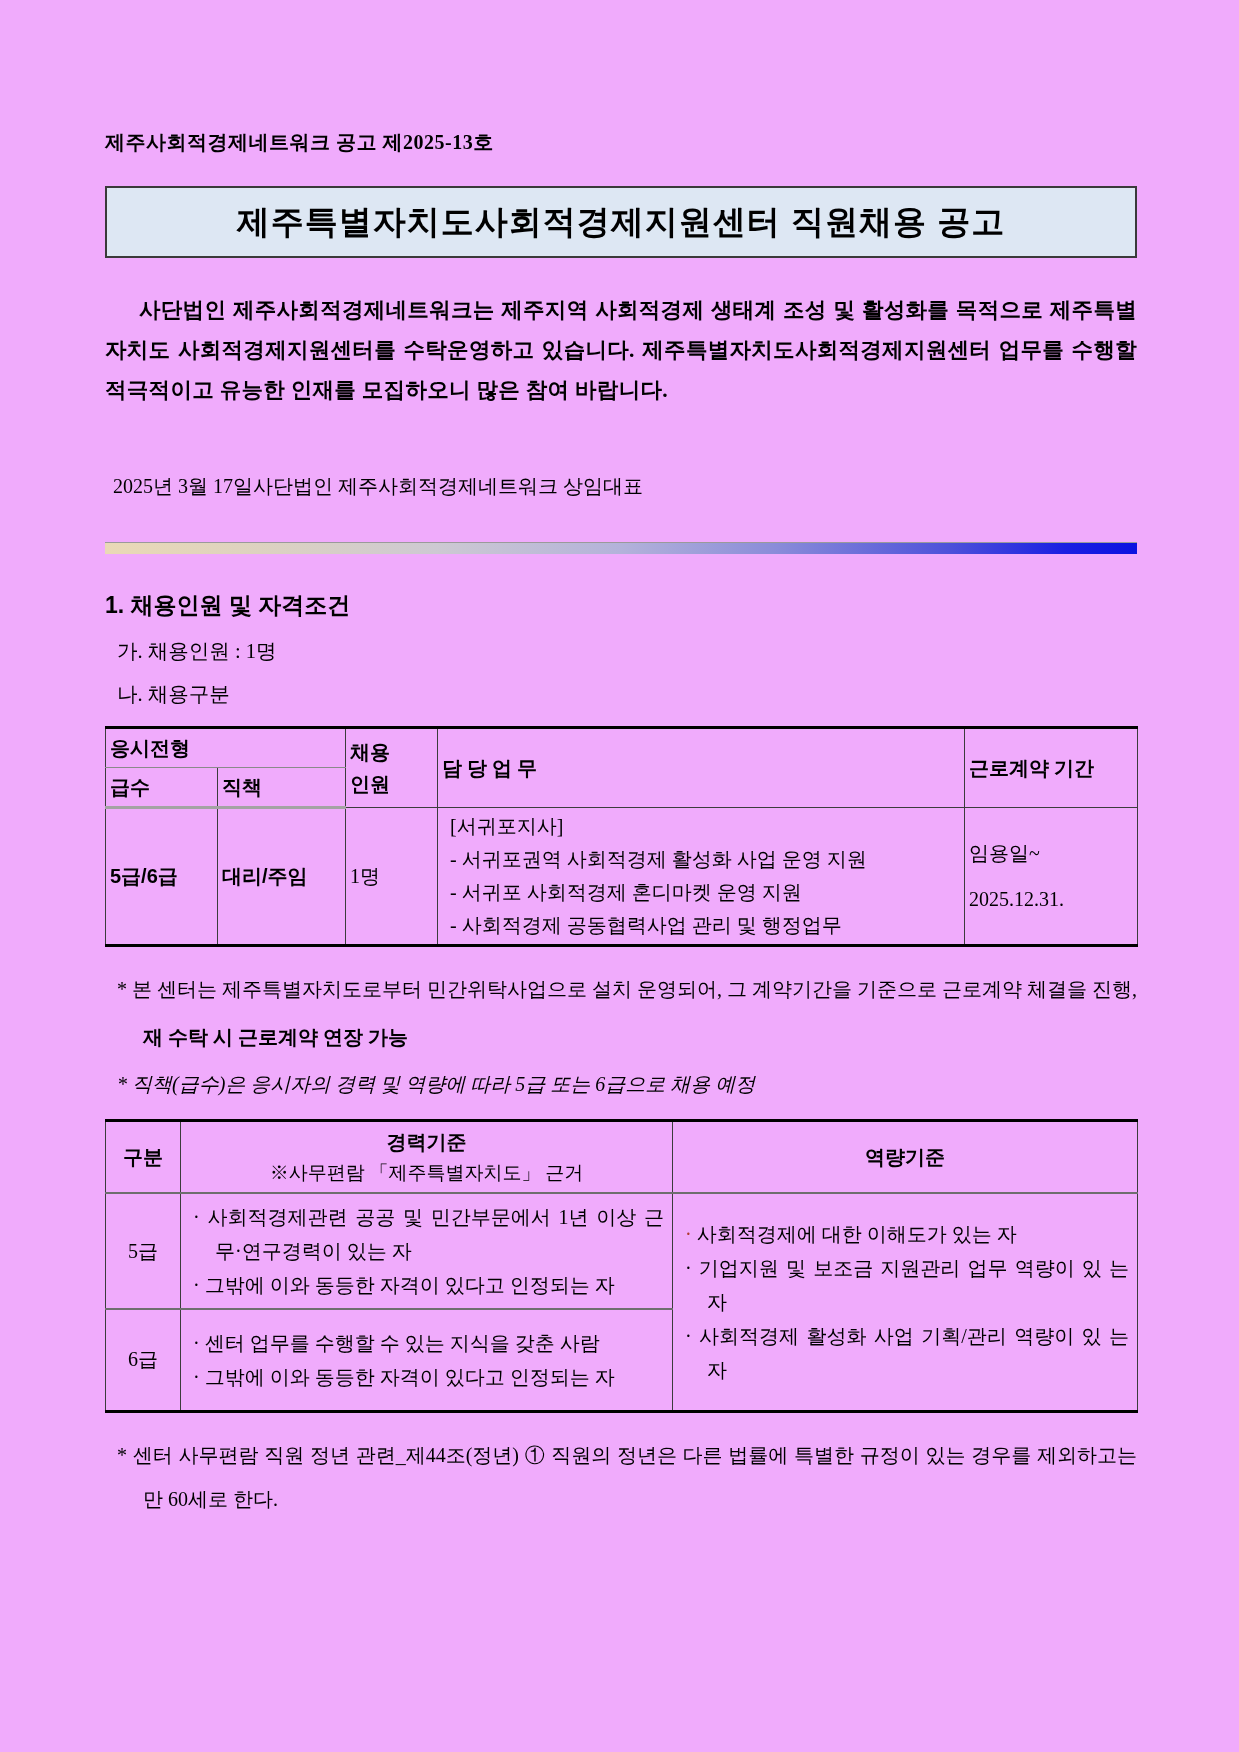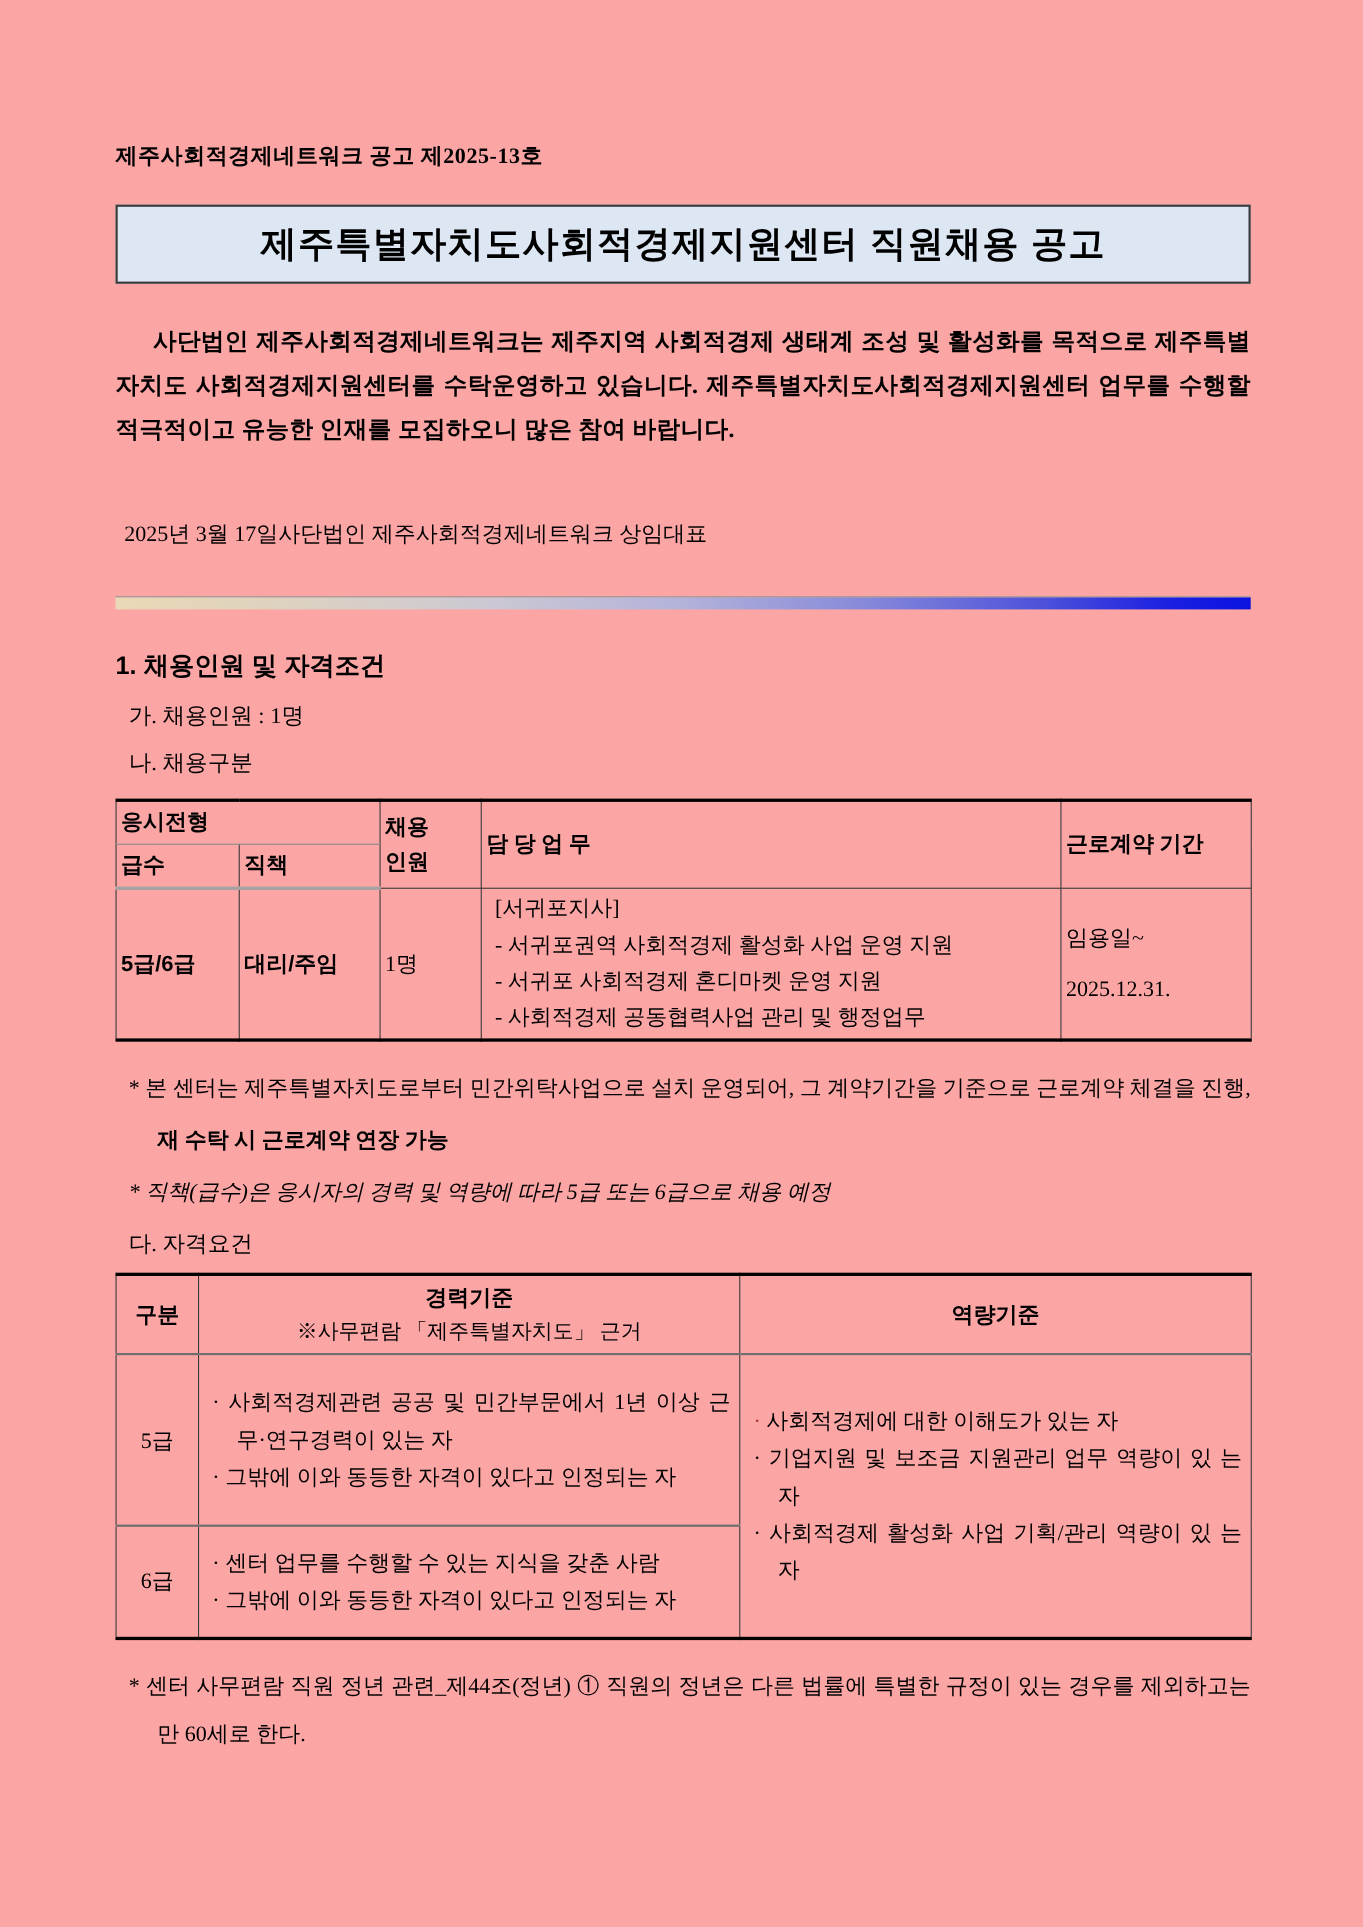--- a/index.html
+++ b/index.html
@@ -2,21 +2,21 @@
 <html><head>
 <meta charset="utf-8">
 <style>
   * { margin: 0; padding: 0; box-sizing: border-box; }
   html, body { background: #ffffff; }
   .page {
     position: relative;
     width: 1239px;
     height: 1752px;
     margin: 0 auto;
-    background: #fca5a5;
+    background: #f0abfc;
     font-family: "Liberation Serif", serif;
     color: #000000;
     padding: 128px 102px 0 105px;
     overflow: hidden;
   }
   .content { width: 1032px; }
 
   .notice-number {
     font-size: 20px;
     font-weight: bold;
@@ -146,21 +146,21 @@
   .t2 tr.row-grade5 td { border-bottom: 2px solid #6e6e6e; }
   .t2 .list-cell { text-align: left; padding: 6px 8px 6px 12px; }
   .t2 .list-item {
     font-size: 20px;
     line-height: 34px;
     padding-left: 22px;
     text-indent: -22px;
     text-align: justify;
     word-break: break-all;
   }
-  .t2 .cell-career5 { height: 156px; margin-left: 32px; }
+  .t2 .cell-career5 { height: 116px; margin-left: 32px; }
   .t2 .cell-career6 { height: 102px; }
   .bullet-red { color: #b03a2e; }
 
   .final-note { margin-top: 20px; }
   .final-note .note-line { line-height: 44px; }
 </style>
 </head>
 <body>
 
 <div class="page">
@@ -226,21 +226,20 @@
           </td>
         </tr>
       </tbody>
     </table>
 
     <div class="notes-block">
       <div class="note-line"><span>* 본 센터는 제주특별자치도로부터 민간위탁사업으로 설치 운영되어, 그 계약기간을 기준으로 근로계약 체결을 진행, </span><b>재 수탁 시 근로계약 연장 가능</b></div>
       <div class="note-line tight">* 직책(급수)은 응시자의 경력 및 역량에 따라 5급 또는 6급으로 채용 예정</div>
     </div>
 
-    <div class="sub-item da">다. 자격요건</div>
 
     <table class="t2">
       <colgroup>
         <col style="width:75px">
           <col style="width:492px">
           <col style="width:465px">
       </colgroup>
       <thead>
         <tr>
           <th>구분</th>

